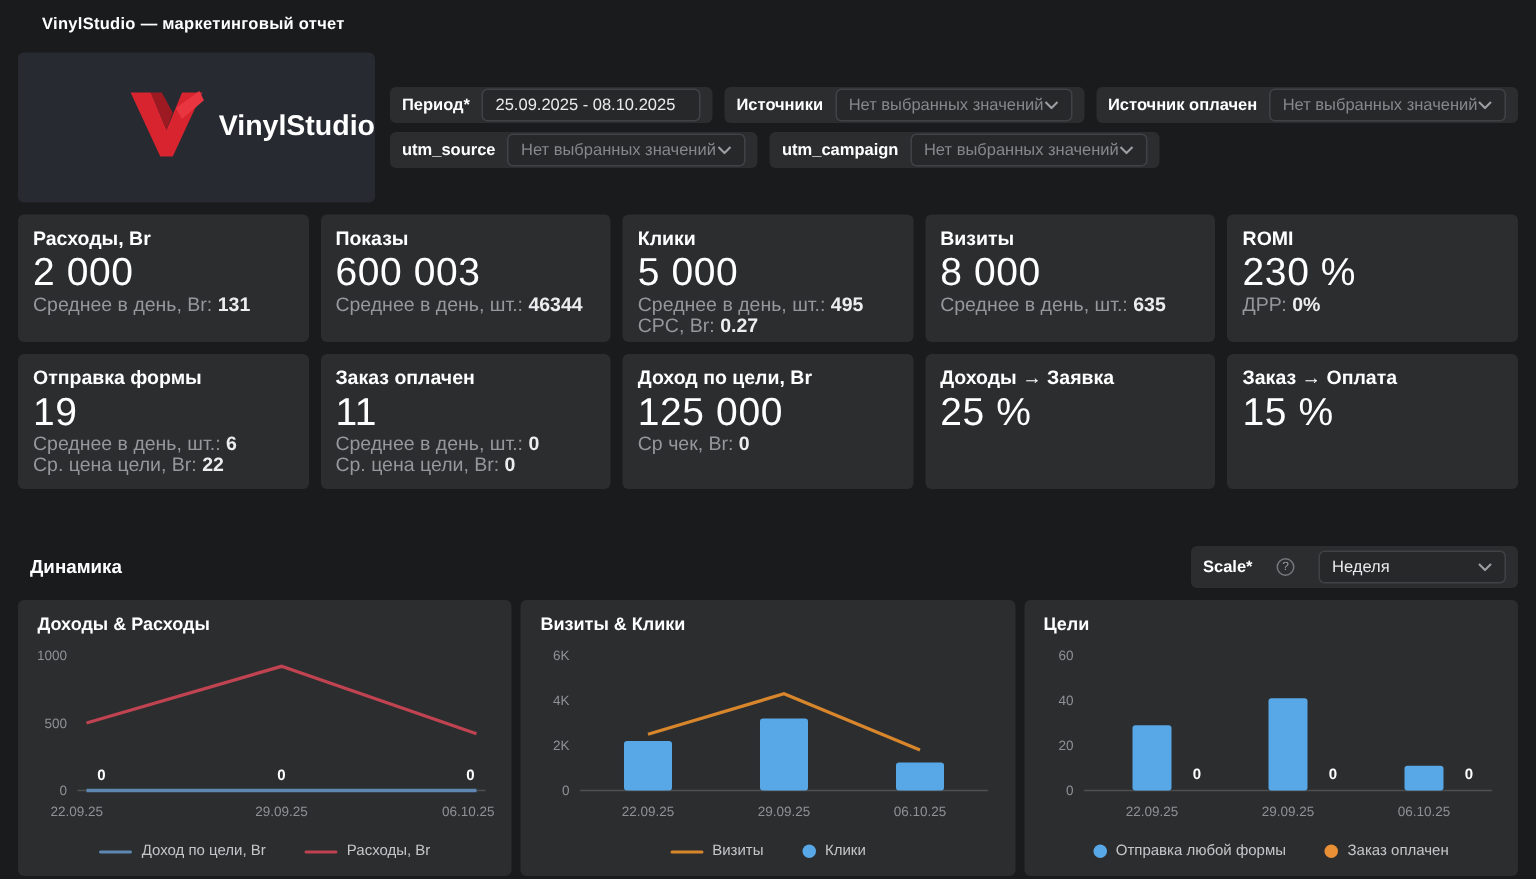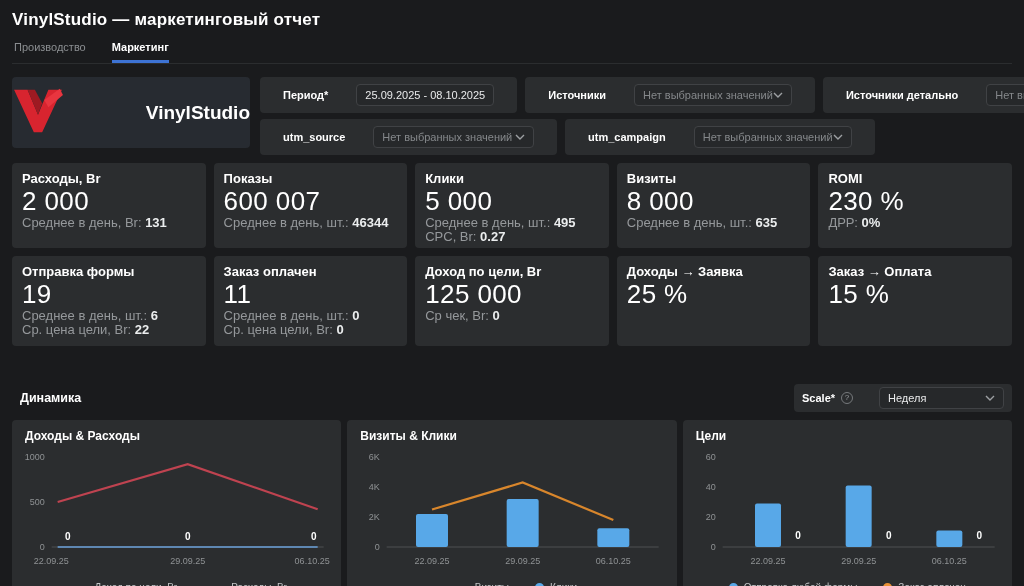--- a/index.html
+++ b/index.html
@@ -6,57 +6,57 @@
   html,body { width:1024px; height:586px; }
   body {
     background:#1a1b1d; color:#ffffff;
     font-family:"Liberation Sans", sans-serif;
     overflow:hidden;
   }
   .page { padding:0 12px; }
 
   
   .hdr { padding-top:10px; }
-  .page-title { font-size:17px; font-weight:bold; letter-spacing:.2px; }
+  .page-title { font-size:11px; font-weight:bold; letter-spacing:.2px;margin-left:16px; }
   .tabs { display:flex; gap:26px; margin-top:11px; border-bottom:1px solid #2b2d2f; padding-left:2px; }
   .tab { font-size:11px; color:#8b8e91; padding-bottom:7px; cursor:pointer; }
   .tab.active { color:#ffffff; border-bottom:3px solid #3d73d4; font-weight:bold; }
 
   
   .top-row { display:flex; gap:10px; margin-top:13px; }
-  .logo-card { width:238px; height:71px; background:#272b31; border-radius:4px;
-    display:flex; align-items:center; justify-content:space-between; gap:9px; flex:none; }
+  .logo-card { width:238px; height:100px; background:#272b31; border-radius:4px;
+    display:flex; align-items:center; justify-content:flex-end; gap:9px; flex:none; }
   .logo-text { font-size:19px; font-weight:bold; }
   .filters { flex:1; display:flex; flex-direction:column; justify-content:center; gap:6px; }
   .filter-row { display:flex; gap:8px; }
-  .filter-card { background:#2b2d2f; border-radius:4px; padding:0 23px; height:36px;
+  .filter-card { background:#2b2d2f; border-radius:4px; padding:0 8px; height:24px;
     display:flex; align-items:center; gap:8px; flex:1; }
   .filter-row.second .filter-card { flex:0 0 calc((100% - 16px)/3); }
   .f-label { font-size:11px; font-weight:bold; white-space:nowrap; }
   .f-control { flex:1; height:22px; background:#26282a; border:1px solid #404245; border-radius:4px;
-    display:flex; align-items:center; padding:0 8px; font-size:11px; min-width:0; cursor:pointer;margin-left:20px; }
+    display:flex; align-items:center; padding:0 8px; font-size:11px; min-width:0; cursor:pointer; }
   .f-value { color:#e9eaeb; white-space:nowrap; }
   .f-placeholder { color:#85888b; flex:1; white-space:nowrap; overflow:hidden; }
   .chev { margin-left:auto; display:flex; align-items:center; flex:none; }
 
   
   .kpi-row { display:flex; gap:8px; margin-top:8px; }
   .kpi-card { flex:1; background:#2b2d2f; border-radius:4px; padding:8px 10px 5px; }
   .kpi-row.r1 .kpi-card { min-height:80px; }
   .kpi-row.r2 .kpi-card { min-height:90px; }
   .kpi-title { font-size:13px; font-weight:bold; line-height:16px; }
   .kpi-value { font-size:26px; font-weight:normal; line-height:29px; letter-spacing:.4px; }
   .kpi-sub { font-size:13px; color:#95989b; line-height:13.5px; }
   .sub-val { color:#ebedee; font-weight:bold; }
 
   
   .dyn-row { display:flex; align-items:center; justify-content:space-between; margin-top:38px; }
   .dyn-title { font-size:12.5px; font-weight:bold; padding-left:8px; }
   .scale-card { background:#2b2d2f; border-radius:4px; height:28px; width:218px;
-    display:flex; align-items:center; gap:6px; padding:0 8px; }
+    display:flex; align-items:center; gap:16px; padding:0 8px; }
   .scale-label { font-size:11px; font-weight:bold; white-space:nowrap; }
   .help-icon { width:12px; height:12px; border-radius:50%; border:1px solid #76797c; color:#9a9da0;
     font-size:8px; line-height:10px; text-align:center; flex:none; cursor:pointer; }
 
   
   .charts-row { display:flex; gap:6px; margin-top:8px; }
   .chart-card { flex:1; background:#2b2d2f; border-radius:4px; padding:8px 8px 4px; height:184px; }
   .chart-title { font-size:12px; font-weight:bold; margin:1px 0 0 5px; }
   svg.plot { display:block; width:100%; height:138px; margin-top:0; }
   .legend { display:flex; justify-content:center; align-items:center; gap:26px; margin-top:1px; }
@@ -64,24 +64,20 @@
   .sw-line { width:22px; height:2px; border-radius:1px; }
   .sw-dot { width:9px; height:9px; border-radius:50%; }
 </style>
 </head>
 <body>
 
 <div class="page">
 
   <div class="hdr">
     <div class="page-title">VinylStudio — маркетинговый отчет</div>
-    <div class="tabs">
-      <div class="tab">Производство</div>
-      <div class="tab active">Маркетинг</div>
-    </div>
   </div>
 
   <div class="top-row">
     <div class="logo-card">
       <span>
         <svg width="52" height="48" viewBox="0 0 100 90">
           <polygon points="4,4 30,4 50,52 70,4 96,4 58,86 42,86" fill="#d8242f"></polygon>
           <polygon points="30,4 50,52 58,30 44,4" fill="#9e1a22"></polygon>
           <polygon points="62,24 92,2 98,14 70,38" fill="#e8353f"></polygon>
         </svg>
@@ -102,21 +98,21 @@
           <div class="f-control">
             <span class="f-placeholder">Нет выбранных значений</span>
             <span class="chev">
                 <svg width="10" height="6" viewBox="0 0 10 6">
                   <path d="M1 1l4 4 4-4" stroke="#9da0a3" stroke-width="1.4" fill="none"></path>
                 </svg>
               </span>
           </div>
         </div>
         <div class="filter-card">
-          <span class="f-label">Источники детально</span>
+          <span class="f-label">Источник оплачен</span>
           <div class="f-control">
             <span class="f-placeholder">Нет выбранных значений</span>
             <span class="chev">
                 <svg width="10" height="6" viewBox="0 0 10 6">
                   <path d="M1 1l4 4 4-4" stroke="#9da0a3" stroke-width="1.4" fill="none"></path>
                 </svg>
               </span>
           </div>
         </div>
       </div>
@@ -148,21 +144,21 @@
   </div>
 
   <div class="kpi-row r1">
     <div class="kpi-card">
       <div class="kpi-title">Расходы, Br</div>
       <div class="kpi-value">2 000</div>
       <div class="kpi-sub"><span>Среднее в день, Br: </span><span class="sub-val">131</span></div>
     </div>
     <div class="kpi-card">
       <div class="kpi-title">Показы</div>
-      <div class="kpi-value">600 007</div>
+      <div class="kpi-value">600 003</div>
       <div class="kpi-sub"><span>Среднее в день, шт.: </span><span class="sub-val">46344</span></div>
     </div>
     <div class="kpi-card">
       <div class="kpi-title">Клики</div>
       <div class="kpi-value">5 000</div>
       <div class="kpi-sub"><span>Среднее в день, шт.: </span><span class="sub-val">495</span></div>
       <div class="kpi-sub"><span>CPC, Br: </span><span class="sub-val">0.27</span></div>
     </div>
     <div class="kpi-card">
       <div class="kpi-title">Визиты</div>

